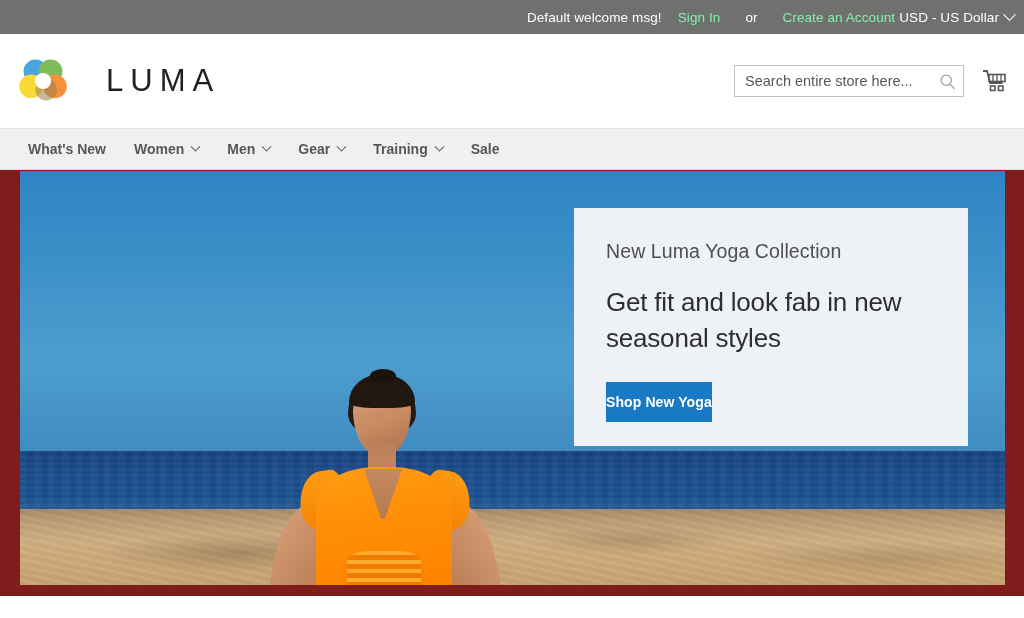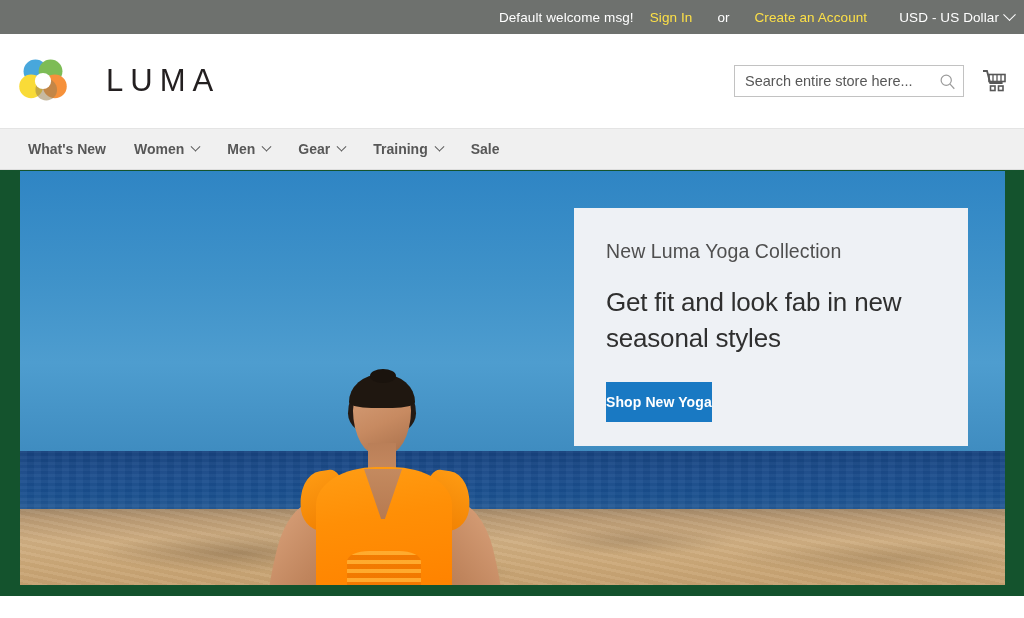--- a/index.html
+++ b/index.html
@@ -19,27 +19,27 @@
     background: #6e716e;
     display: flex;
     align-items: center;
     justify-content: flex-end;
     padding-right: 10px;
     color: #ffffff;
     font-size: 13.5px;
   }
   .top-panel .welcome { margin-right: 16px; letter-spacing: .1px; }
   .top-panel a {
-    color: #fde047;
+    color: #86efac;
     text-decoration: none;
     letter-spacing: .1px;
   }
   .top-panel .or { margin: 0 25px; font-size: 13.5px; text-align: right; }
   .top-panel .currency {
-    margin-left: 32px;
+    margin-left: 4px;
     display: inline-flex;
     align-items: center;
     gap: 6px;
     cursor: pointer;
     letter-spacing: .1px;
   }
   .chev {
     display: inline-block;
     width: 9px; height: 9px;
     border-right: 1.4px solid currentColor;
@@ -139,21 +139,21 @@
     text-decoration: none;
     padding: 0 14px;
     height: 40px;
     cursor: pointer;
   }
 
   
   .hero-region {
     position: relative;
     height: 426px;
-    background: #14532d;
+    background: #7f1d1d;
     text-decoration: underline;
   }
   .hero {
     position: absolute;
     left: 20px;
     top: 1px;
     width: 985px;
     height: 414px;
     overflow: hidden;
     background: #3f8fc6;

